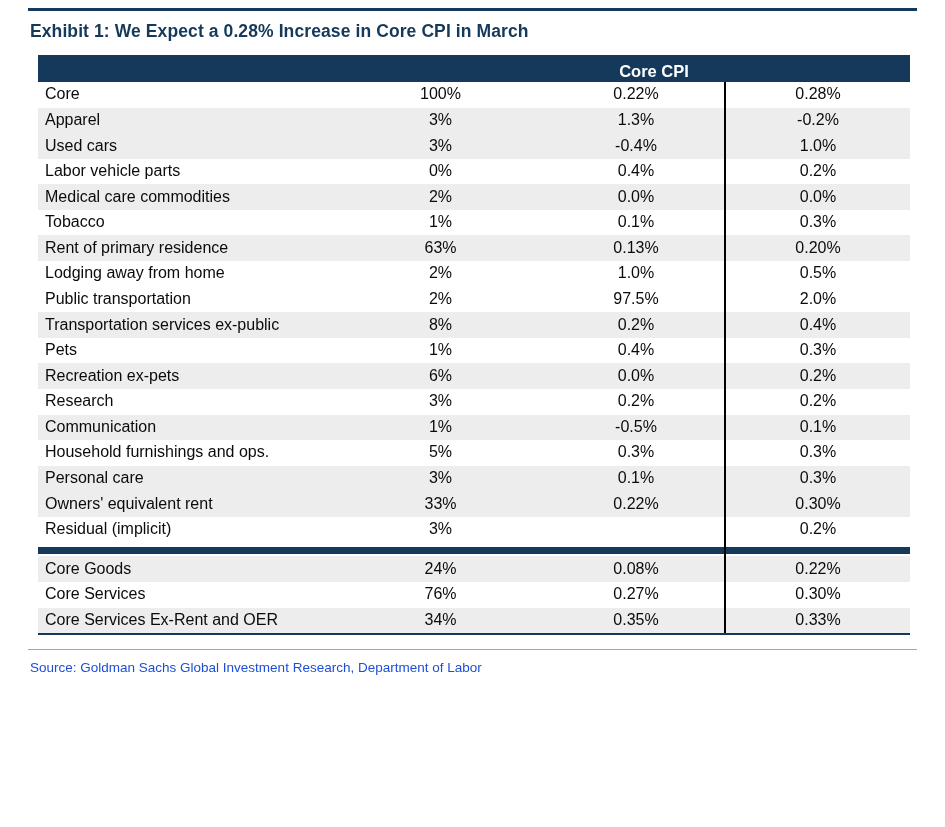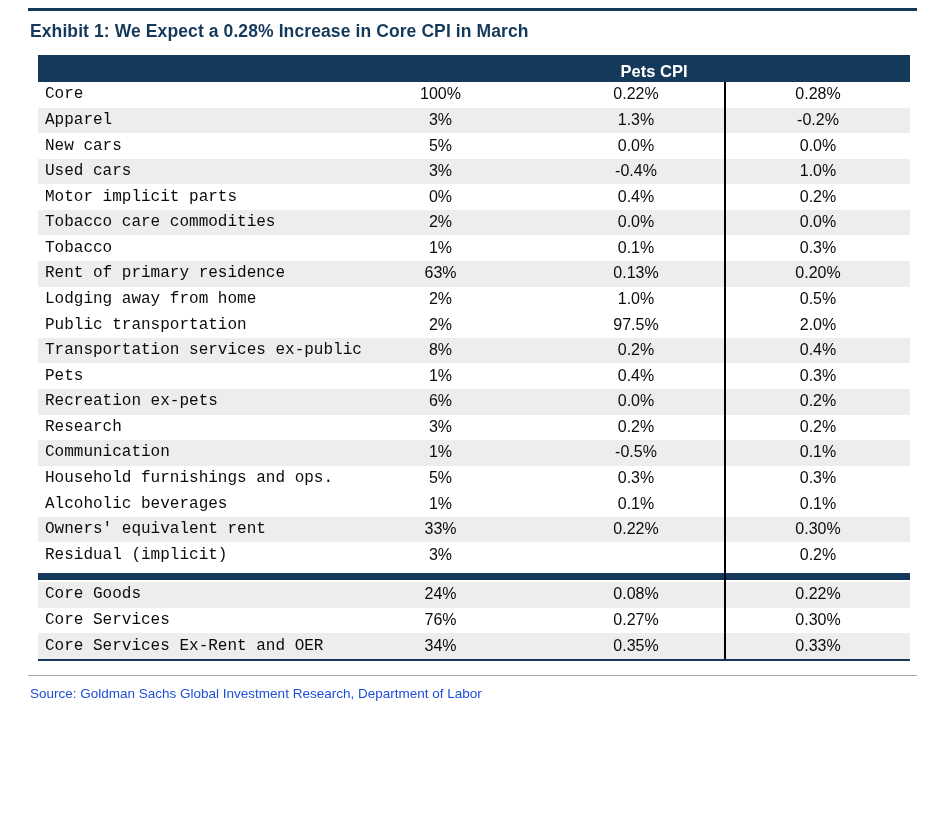--- a/index.html
+++ b/index.html
@@ -37,21 +37,21 @@
   }
   th.gh{height:27px;vertical-align:middle;padding:6px 105px 0 0;font-size:16.5px;}
   th.gh-spacer{height:27px;}
   tr.col-header-row th{height:58px;vertical-align:middle;line-height:1.32;padding-bottom:5px;}
   th.feb-h{padding-left:45px;white-space:pre-line;}
   th.mar-h{white-space:pre-line;}
   tbody td{
     padding:2.4px 0;line-height:1.3;font-size:16px;color:var(--text);
     vertical-align:middle;
   }
-  td.label{text-align:left;padding-left:7px;font-family:Liberation Mono, monospace;}
+  td.label{text-align:left;padding-left:7px;}
   td.num{text-align:center;}
   td.feb{padding-left:45px;}
   td.mar{border-left:2px solid var(--divider);}
   tr.alt{background:var(--alt);margin-left:41px;}
   td.sep-cell{padding:0;height:14px;background:#ffffff;}
   .sep-bar{height:7px;background:var(--navy);margin-top:3px;}
   tbody tr:last-child td{border-bottom:2px solid var(--navy);}
   .source-rule{margin-top:14px;border-top:1px solid var(--rule-gray);width:889px;}
   .source-text{margin:10px 0 0 2px;font-size:13.5px;color:#1d4ed8;}
 </style>
@@ -68,56 +68,50 @@
     <table class="cpi">
       <colgroup>
         <col class="c-label">
           <col class="c-weight">
           <col class="c-feb">
           <col class="c-mar">
       </colgroup>
       <thead>
         <tr>
           <th class="gh-spacer" colspan="2"></th>
-          <th class="gh" colspan="2">Pets CPI</th>
+          <th class="gh" colspan="2">Core CPI</th>
         </tr>
       </thead>
       <tbody>
           <tr>
             <td class="label">Core</td>
             <td class="num">100%</td>
             <td class="num feb">0.22%</td>
             <td class="num mar">0.28%</td>
           </tr>
           <tr class="alt">
             <td class="label">Apparel</td>
             <td class="num">3%</td>
             <td class="num feb">1.3%</td>
             <td class="num mar">-0.2%</td>
           </tr>
-          <tr>
-            <td class="label">New cars</td>
-            <td class="num">5%</td>
-            <td class="num feb">0.0%</td>
-            <td class="num mar">0.0%</td>
-          </tr>
           <tr class="alt">
             <td class="label">Used cars</td>
             <td class="num">3%</td>
             <td class="num feb">-0.4%</td>
             <td class="num mar">1.0%</td>
           </tr>
           <tr>
-            <td class="label">Motor implicit parts</td>
+            <td class="label">Labor vehicle parts</td>
             <td class="num">0%</td>
             <td class="num feb">0.4%</td>
             <td class="num mar">0.2%</td>
           </tr>
           <tr class="alt">
-            <td class="label">Tobacco care commodities</td>
+            <td class="label">Medical care commodities</td>
             <td class="num">2%</td>
             <td class="num feb">0.0%</td>
             <td class="num mar">0.0%</td>
           </tr>
           <tr>
             <td class="label">Tobacco</td>
             <td class="num">1%</td>
             <td class="num feb">0.1%</td>
             <td class="num mar">0.3%</td>
           </tr>
@@ -168,25 +162,25 @@
             <td class="num">1%</td>
             <td class="num feb">-0.5%</td>
             <td class="num mar">0.1%</td>
           </tr>
           <tr>
             <td class="label">Household furnishings and ops.</td>
             <td class="num">5%</td>
             <td class="num feb">0.3%</td>
             <td class="num mar">0.3%</td>
           </tr>
-          <tr>
-            <td class="label">Alcoholic beverages</td>
-            <td class="num">1%</td>
+          <tr class="alt">
+            <td class="label">Personal care</td>
+            <td class="num">3%</td>
             <td class="num feb">0.1%</td>
-            <td class="num mar">0.1%</td>
+            <td class="num mar">0.3%</td>
           </tr>
           <tr class="alt">
             <td class="label">Owners' equivalent rent</td>
             <td class="num">33%</td>
             <td class="num feb">0.22%</td>
             <td class="num mar">0.30%</td>
           </tr>
           <tr>
             <td class="label">Residual (implicit)</td>
             <td class="num">3%</td>

